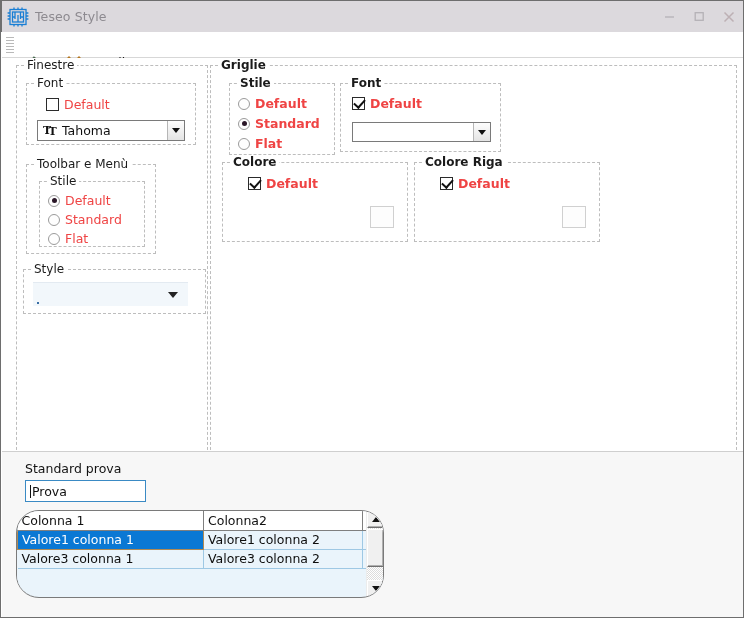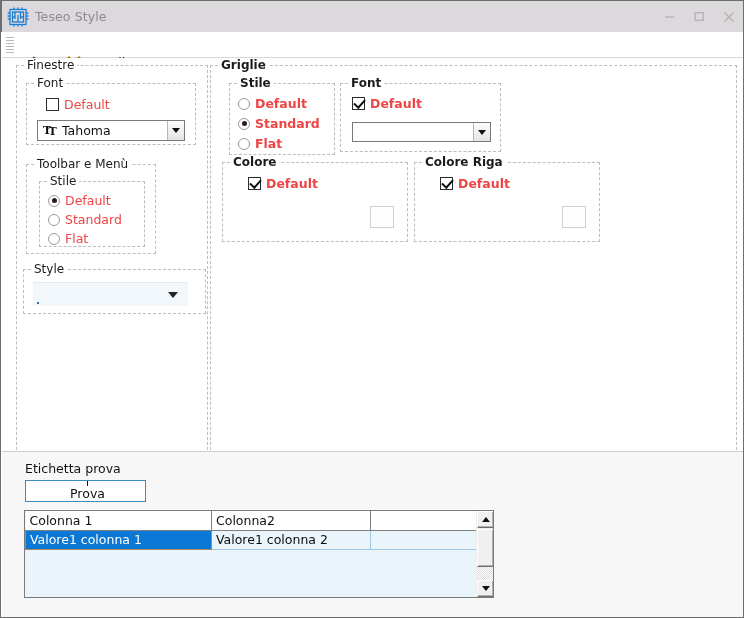--- a/index.html
+++ b/index.html
@@ -423,47 +423,52 @@
           <span class="ckbox checked"></span>
           <span>Default</span>
         </div>
         <div class="swatch" style="left:147px; top:43px;"></div>
       </div>
     </div>
   </div>
 
   <div class="lowerpanel">
 
-    <span class="lbl-static" style="left:23px; top:9px;">Etichetta prova</span>
-
-    <div class="textbox" style="left:23px; top:28px; width:121px; height:22px;flex-direction:column;">
+    <span class="lbl-static" style="left:23px; top:9px;">Standard prova</span>
+
+    <div class="textbox" style="left:23px; top:28px; width:121px; height:22px;">
       <span class="caret"></span>
       <span>Prova</span>
     </div>
 
-    <div class="gridwrap" style="left:22px; top:58px; width:470px; height:88px;">
+    <div class="gridwrap" style="left:14px; top:58px; width:368px; height:88px;border-radius:23px;">
       <table class="gridtable">
         <colgroup>
             <col style="width:186px">
             <col style="width:159px">
             <col>
           </colgroup>
         <thead>
           <tr>
             <th>Colonna 1</th>
             <th>Colonna2</th>
             <th class="filler"></th>
           </tr>
         </thead>
         <tbody>
           <tr class="sel">
             <td class="c0">Valore1 colonna 1</td>
             <td>Valore1  colonna 2</td>
             <td class="filler"></td>
           </tr>
+          <tr>
+            <td>Valore3 colonna 1</td>
+            <td>Valore3 colonna 2</td>
+            <td class="filler"></td>
+          </tr>
         </tbody>
       </table>
       <div class="grid-empty"></div>
 
       <div class="vscroll">
         <div class="sbbtn up">
           <span class="ar-up"></span>
         </div>
         <div class="sbthumb"></div>
         <div class="sbbtn dn">

